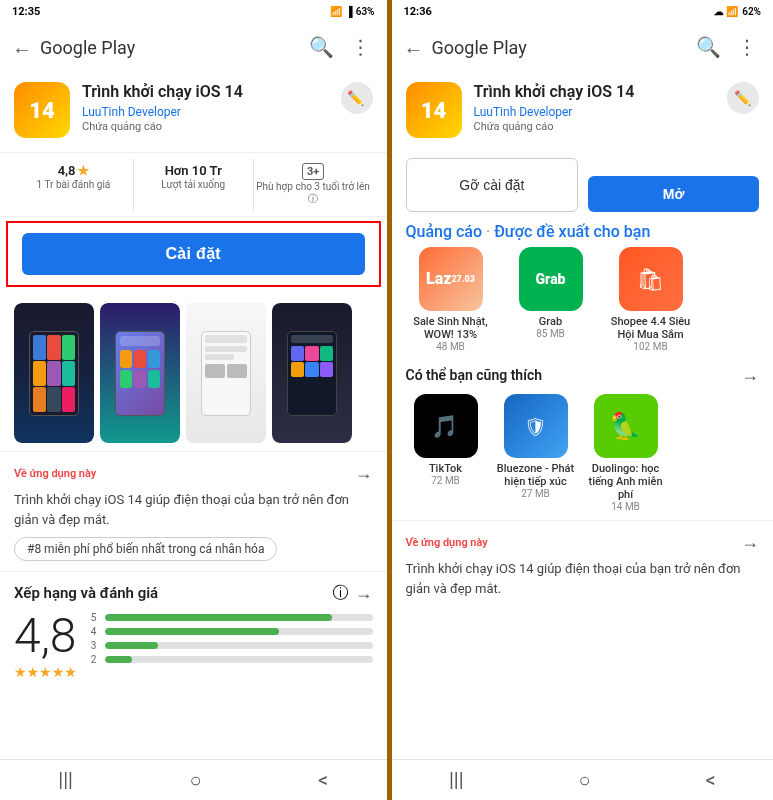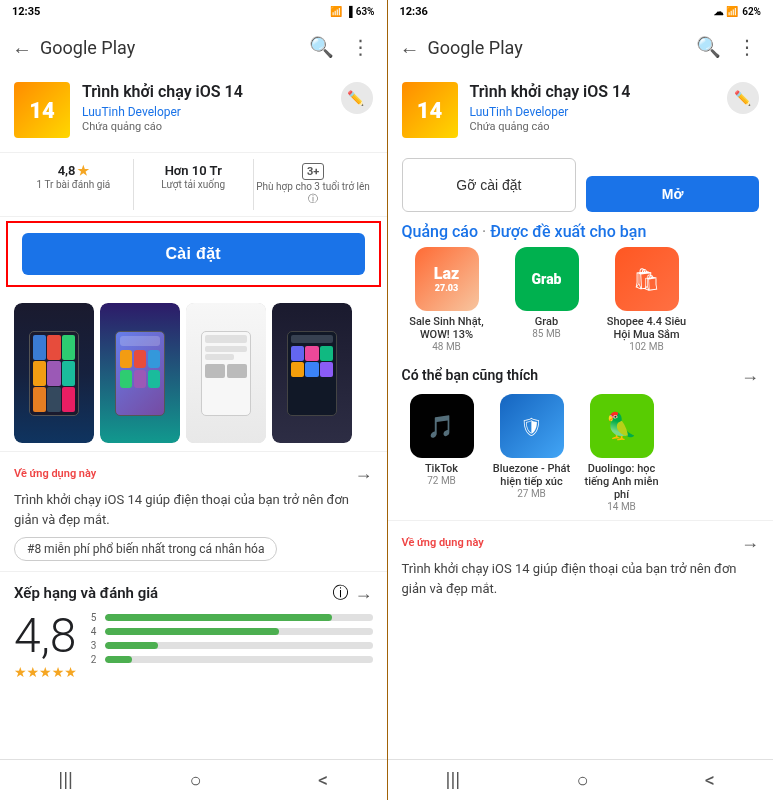--- a/index.html
+++ b/index.html
@@ -14,21 +14,21 @@
     .phone-screen {
       width: 386.5px;
       height: 800px;
       background: #fff;
       overflow: hidden;
       position: relative;
       display: flex;
       flex-direction: column;
     }
     .phone-screen + .phone-screen {
-      border-left: 1px solid #a16207;
+      border-left: 5px solid #a16207;
     }
 
     
     .status-bar {
       display: flex;
       justify-content: space-between;
       align-items: center;
       padding: 4px 12px;
       font-size: 11px;
       font-weight: 600;
@@ -72,21 +72,21 @@
     
     .app-header {
       display: flex;
       padding: 10px 14px;
       gap: 12px;
       align-items: flex-start;
     }
     .app-icon-box {
       width: 56px;
       height: 56px;
-      border-radius: 4px;
+      border-radius: 12px;
       background: linear-gradient(135deg, #ff8c00, #ffd700);
       display: flex;
       align-items: center;
       justify-content: center;
       font-size: 22px;
       font-weight: 900;
       color: #fff;
       flex-shrink: 0;
     }
     .app-info { flex: 1; }
@@ -381,21 +381,21 @@
       color: #888;
     }
     .laz-icon {
       background: linear-gradient(135deg, #ff6b35, #f7c59f);
       display: flex;
       align-items: center;
       justify-content: center;
       color: #fff;
       font-size: 11px;
       font-weight: 800;
-      flex-direction: column;
+      flex-direction: row;
     }
     .grab-icon {
       background: #00b14f;
       display: flex;
       align-items: center;
       justify-content: center;
       color: #fff;
       font-size: 14px;
       font-weight: 900;
     }

